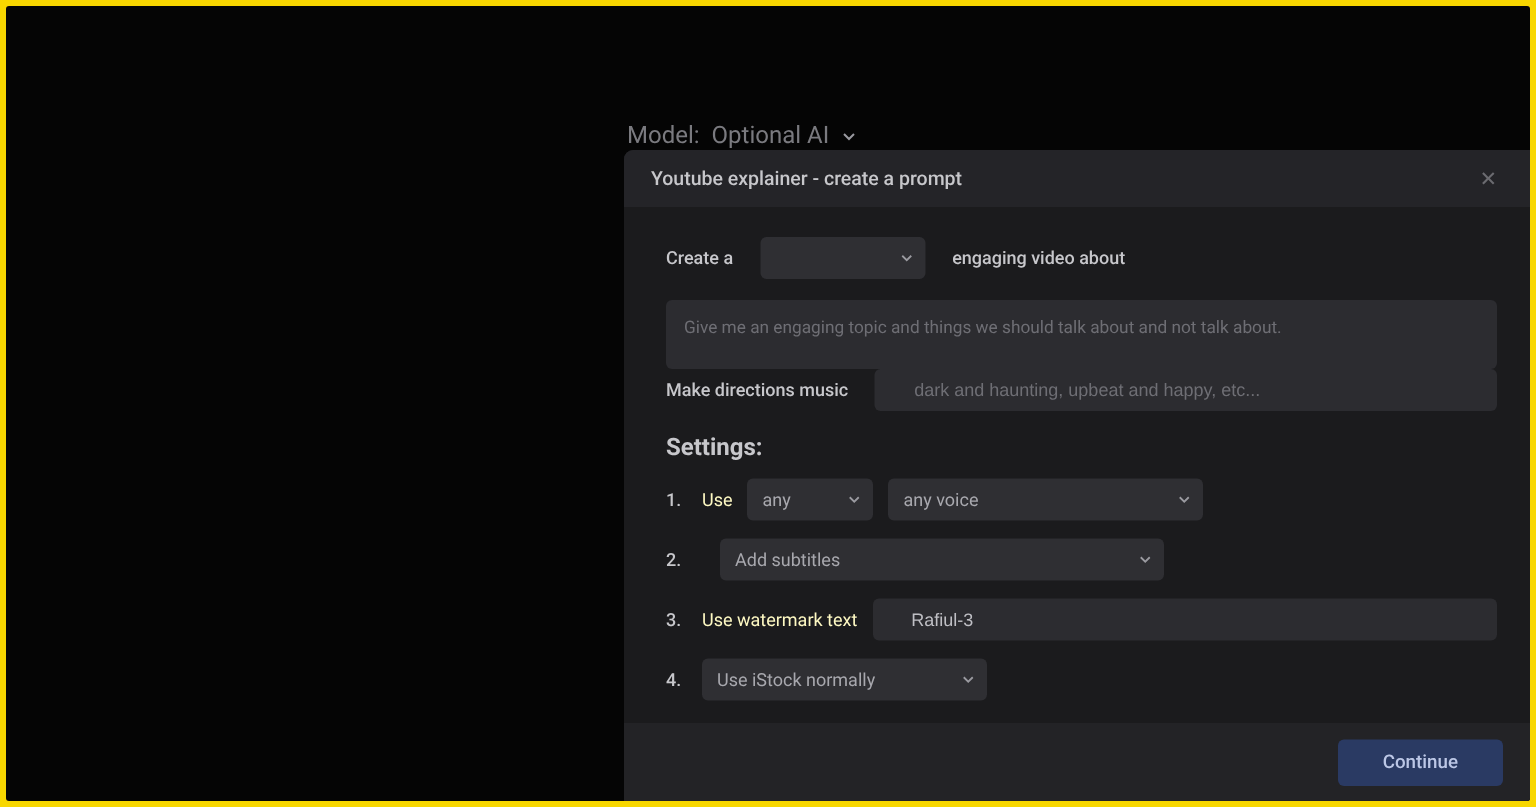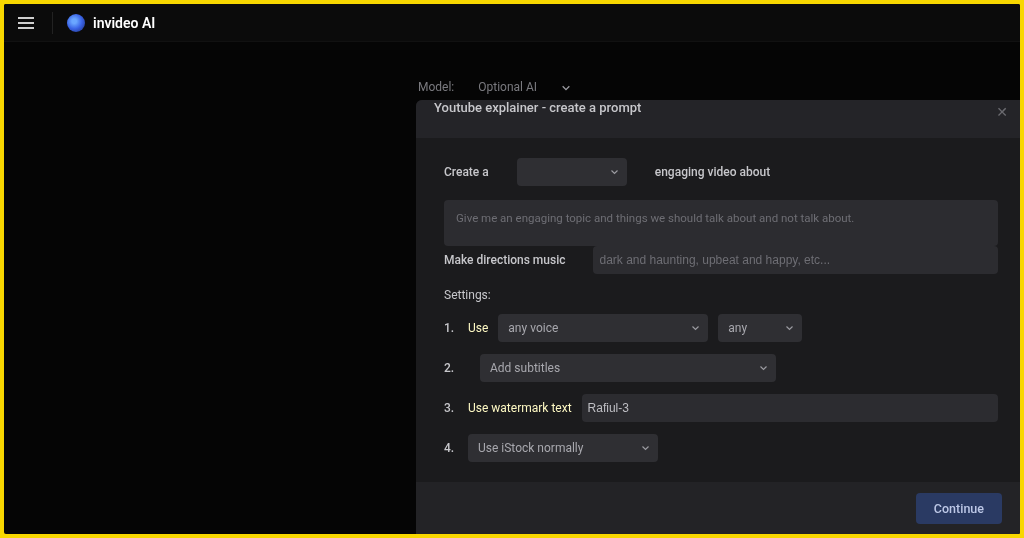--- a/index.html
+++ b/index.html
@@ -5,63 +5,51 @@
 * { margin:0; padding:0; box-sizing:border-box; }
 html,body { width:1024px; height:538px; overflow:hidden; font-family:-apple-system,BlinkMacSystemFont,"Segoe UI",Roboto,Helvetica,Arial,sans-serif; }
 .frame { width:1024px; height:538px; background:#f8d700; padding:4px; }
 .inner { width:100%; height:100%; background:#050505; position:relative; border-radius:2px; overflow:hidden; }
 .topbar { height:38px; background:#0b0b0b; border-bottom:1px solid #111; display:flex; align-items:center; padding:0 10px; gap:14px; }
 .hamburger { display:flex; flex-direction:column; gap:3px; cursor:pointer; padding:4px; }
 .hamburger span { width:16px; height:2px; background:#cfcfcf; display:block; }
 .vbar { width:1px; height:22px; background:#222; }
 .logo { display:flex; align-items:center; gap:8px; color:#fff; font-weight:600; font-size:14px; }
 .logo-dot { width:18px; height:18px; border-radius:50%; background:radial-gradient(circle at 40% 40%, #6aa6ff 15%, #3a63e6 50%, #1b2a6b 100%); }
-.modelrow { position:absolute; left:414px; top:76px; display:flex; align-items:center; gap:24px; color:#7a7a7f; font-size:12px; }
+.modelrow { position:absolute; left:414px; top:76px; display:flex; align-items:center; gap:8px; color:#7a7a7f; font-size:16px; }
 .modelrow .chev { width:10px; height:10px; position:relative; top:1px; }
 .panel { position:absolute; left:412px; top:96px; right:0; bottom:0; background:#1b1b1d; border-top-left-radius:6px; }
-.panel-head { height:38px; display:flex; justify-content:space-between; padding:0 8px 0 18px; background:#242428; border-top-left-radius:6px; }
+.panel-head { height:38px; display:flex; align-items:center; justify-content:space-between; padding:0 18px 0 18px; background:#242428; border-top-left-radius:6px; }
 .panel-title { color:#c7c7cb; font-size:13px; font-weight:500; }
 .close-x { color:#6b6b70; font-size:14px; cursor:pointer; padding:4px; }
 .panel-body { padding:20px 22px 10px 28px; color:#bfbfc4; font-size:12px; }
-.rowflex { display:flex; align-items:center; gap:28px; margin-bottom:14px; flex-wrap:wrap; }
+.rowflex { display:flex; align-items:center; gap:18px; margin-bottom:14px; flex-wrap:wrap; }
 .lbl { color:#c7c7cb; font-weight:500; }
 .dropdown { background:#2f2f33; color:#a8a8ae; height:28px; border-radius:4px; padding:0 28px 0 10px; display:flex; align-items:center; font-size:12px; position:relative; min-width:84px; cursor:pointer; }
 .dropdown.blank { min-width:110px; }
 .dropdown.wide { flex:1; min-width:200px; }
 .dropdown .chev, .dd-chev { position:absolute; right:8px; top:50%; transform:translateY(-50%); width:9px; height:9px; pointer-events:none; }
 .ta { background:#2c2c30; color:#6e6e74; border-radius:4px; padding:10px 12px; font-size:11.5px; line-height:1.45; margin-bottom:0; min-height:46px; }
 .ta.two { min-height:50px; }
-input.txt { background:#2c2c30; border:none; outline:none; color:#bfbfc4; height:28px; border-radius:4px; padding:0 6px; font-size:12px; flex:1; }
+input.txt { background:#2c2c30; border:none; outline:none; color:#bfbfc4; height:28px; border-radius:4px; padding:0 26px; font-size:12px; flex:1; }
 input.txt::placeholder { color:#6e6e74; }
-.settings-h { color:#c7c7cb; font-weight:400; font-size:12px; margin:10px 0 12px 0; }
+.settings-h { color:#c7c7cb; font-weight:700; font-size:16px; margin:10px 0 12px 0; }
 .srow { display:flex; align-items:center; gap:10px; margin-bottom:12px; }
 .srow .num { color:#c7c7cb; font-weight:500; min-width:14px; }
 .srow .plain { color:#fef9c3; }
 .footer { position:absolute; left:0; right:0; bottom:0; height:52px; background:#232326; display:flex; align-items:center; justify-content:flex-end; padding:0 18px; }
-.continue-btn { background:#2a3a63; color:#bcc7e6; font-size:12.5px; font-weight:500; padding:8px 18px; border-radius:4px; cursor:pointer; }
+.continue-btn { background:#2a3a63; color:#bcc7e6; font-size:12.5px; font-weight:500; padding:8px 30px; border-radius:4px; cursor:pointer; }
 svg.chevsvg { stroke:#9a9aa0; stroke-width:1.6; fill:none; }
 </style>
 </head>
 <body>
 
 <div class="frame">
   <div class="inner">
 
-    <div class="topbar">
-      <div class="hamburger">
-        <span></span>
-          <span></span>
-          <span></span>
-      </div>
-      <div class="vbar"></div>
-      <div class="logo">
-        <span class="logo-dot"></span>
-        <span>invideo AI</span>
-      </div>
-    </div>
 
     <div class="modelrow">
       <span>Model:</span>
       <span>Optional AI</span>
       <svg class="chev chevsvg" viewBox="0 0 12 12">
           <polyline points="2 4 6 8 10 4"></polyline>
         </svg>
     </div>
 
     <div class="panel">
@@ -88,28 +76,28 @@
         <div class="rowflex">
           <span class="lbl">Make directions music</span>
           <input class="txt" type="text" placeholder="dark and haunting, upbeat and happy, etc..." style="">
         </div>
 
         <div class="settings-h">Settings:</div>
 
         <div class="srow">
           <span class="num">1.</span>
           <span class="plain">Use</span>
-          <div class="dropdown wide" style="flex:0 0 210px;">
-            <span>any voice</span>
+          <div class="dropdown">
+            <span>any</span>
             <svg class="dd-chev chevsvg" viewBox="0 0 12 12">
                 <polyline points="2 4 6 8 10 4"></polyline>
               </svg>
           </div>
-          <div class="dropdown">
-            <span>any</span>
+          <div class="dropdown wide" style="flex:0 0 210px;">
+            <span>any voice</span>
             <svg class="dd-chev chevsvg" viewBox="0 0 12 12">
                 <polyline points="2 4 6 8 10 4"></polyline>
               </svg>
           </div>
         </div>
 
         <div class="srow">
           <span class="num">2.</span>
           <div class="dropdown" style="flex:0 0 296px;margin-left:12px;">
             <span>Add subtitles</span>

